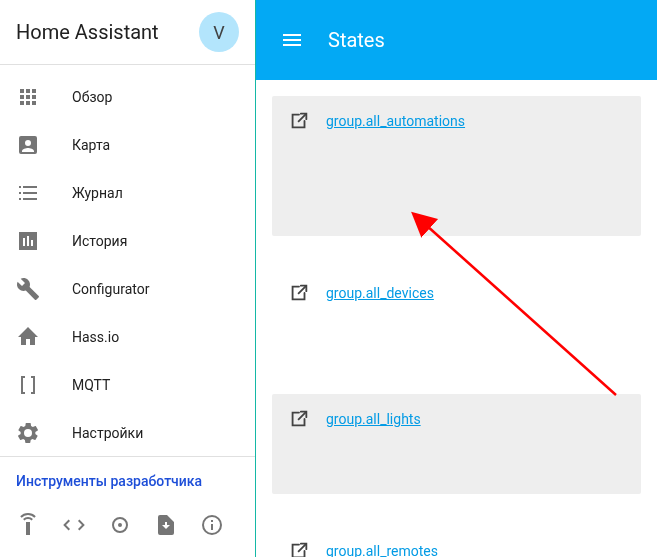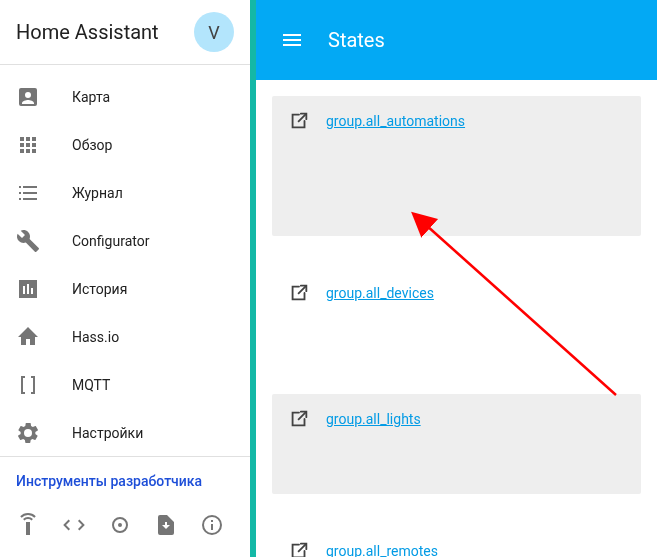--- a/index.html
+++ b/index.html
@@ -1,18 +1,18 @@
 <!DOCTYPE html>
 <html><head>
 <meta charset="utf-8">
 <style>
   * { box-sizing: border-box; margin: 0; padding: 0; }
   body { font-family: Roboto, -apple-system, BlinkMacSystemFont, "Segoe UI", sans-serif; width: 657px; height: 557px; overflow: hidden; display: flex; color: #212121; }
   
-  .sidebar { width: 256px; height: 100%; background: #fff; display: flex; flex-direction: column; border-right: 6px solid #14b8a6; justify-content: space-between; }
+  .sidebar { width: 256px; height: 100%; background: #fff; display: flex; flex-direction: column; border-right: 1px solid #14b8a6; justify-content: space-between; }
   .sidebar-header { height: 64px; display: flex; align-items: center; padding: 0 16px; justify-content: space-between; }
   .brand { font-size: 20px; font-weight: 400; }
   .avatar { width: 40px; height: 40px; border-radius: 50%; background: #b3e5fc; display: flex; align-items: center; justify-content: center; font-size: 18px; color: #424242; }
   
   .sidebar-divider { height: 1px; background: #e0e0e0; }
   
   .nav-list { flex: 1; padding: 8px 0; overflow-y: auto; }
   .nav-item { display: flex; align-items: center; height: 48px; padding: 0 16px; cursor: pointer; font-size: 14px; color: #212121; }
   .nav-icon { width: 24px; height: 24px; margin-right: 32px; display: flex; align-items: center; justify-content: center; color: #757575; }
   .nav-icon svg { width: 24px; height: 24px; fill: currentColor; }
@@ -46,60 +46,60 @@
   <div class="sidebar-header">
     <div class="brand">Home Assistant</div>
     <div class="avatar">V</div>
   </div>
   <div class="sidebar-divider"></div>
   <div class="nav-list">
 
     <div class="nav-item">
       <span class="nav-icon">
         <svg viewBox="0 0 24 24">
+            <path d="M4 4h4v4H4V4m6 0h4v4h-4V4m6 0h4v4h-4V4M4 10h4v4H4v-4m6 0h4v4h-4v-4m6 0h4v4h-4v-4M4 16h4v4H4v-4m6 0h4v4h-4v-4m6 0h4v4h-4v-4Z"></path>
+          </svg>
+      </span>
+      <span>Обзор</span>
+    </div>
+
+    <div class="nav-item">
+      <span class="nav-icon">
+        <svg viewBox="0 0 24 24">
             <path d="M3 5a2 2 0 0 1 2-2h14a2 2 0 0 1 2 2v14a2 2 0 0 1-2 2H5a2 2 0 0 1-2-2V5m9 2a3 3 0 0 0-3 3 3 3 0 0 0 3 3 3 3 0 0 0 3-3 3 3 0 0 0-3-3m-6 12h12v-1c0-2-4-3.1-6-3.1S6 16 6 18v1Z"></path>
           </svg>
       </span>
       <span>Карта</span>
     </div>
 
     <div class="nav-item">
       <span class="nav-icon">
         <svg viewBox="0 0 24 24">
-            <path d="M4 4h4v4H4V4m6 0h4v4h-4V4m6 0h4v4h-4V4M4 10h4v4H4v-4m6 0h4v4h-4v-4m6 0h4v4h-4v-4M4 16h4v4H4v-4m6 0h4v4h-4v-4m6 0h4v4h-4v-4Z"></path>
-          </svg>
-      </span>
-      <span>Обзор</span>
-    </div>
-
-    <div class="nav-item">
-      <span class="nav-icon">
-        <svg viewBox="0 0 24 24">
             <path d="M3 5h2v2H3V5m4 0h14v2H7V5M3 11h2v2H3v-2m4 0h14v2H7v-2M3 17h2v2H3v-2m4 0h14v2H7v-2Z"></path>
           </svg>
       </span>
       <span>Журнал</span>
     </div>
 
     <div class="nav-item">
       <span class="nav-icon">
         <svg viewBox="0 0 24 24">
+            <path d="M3 3h18v18H3V3m4 14h2V9H7v8m4 0h2V7h-2v10m4 0h2v-6h-2v6Z"></path>
+          </svg>
+      </span>
+      <span>История</span>
+    </div>
+
+    <div class="nav-item">
+      <span class="nav-icon">
+        <svg viewBox="0 0 24 24">
             <path d="M22.7 19l-9.1-9.1c.9-2.3.4-5-1.5-6.9-2-2-5-2.4-7.4-1.3L9 6 6 9 1.6 4.7C.4 7.1.9 10.1 2.9 12.1c1.9 1.9 4.6 2.4 6.9 1.5l9.1 9.1c.4.4 1 .4 1.4 0l2.3-2.3c.5-.4.5-1.1.1-1.4Z"></path>
           </svg>
       </span>
       <span>Configurator</span>
-    </div>
-
-    <div class="nav-item">
-      <span class="nav-icon">
-        <svg viewBox="0 0 24 24">
-            <path d="M3 3h18v18H3V3m4 14h2V9H7v8m4 0h2V7h-2v10m4 0h2v-6h-2v6Z"></path>
-          </svg>
-      </span>
-      <span>История</span>
     </div>
 
     <div class="nav-item">
       <span class="nav-icon">
         <svg viewBox="0 0 24 24">
             <path d="M12 2 2 12h3v8h5v-6h4v6h5v-8h3L12 2Z"></path>
           </svg>
       </span>
       <span>Hass.io</span>
     </div>

